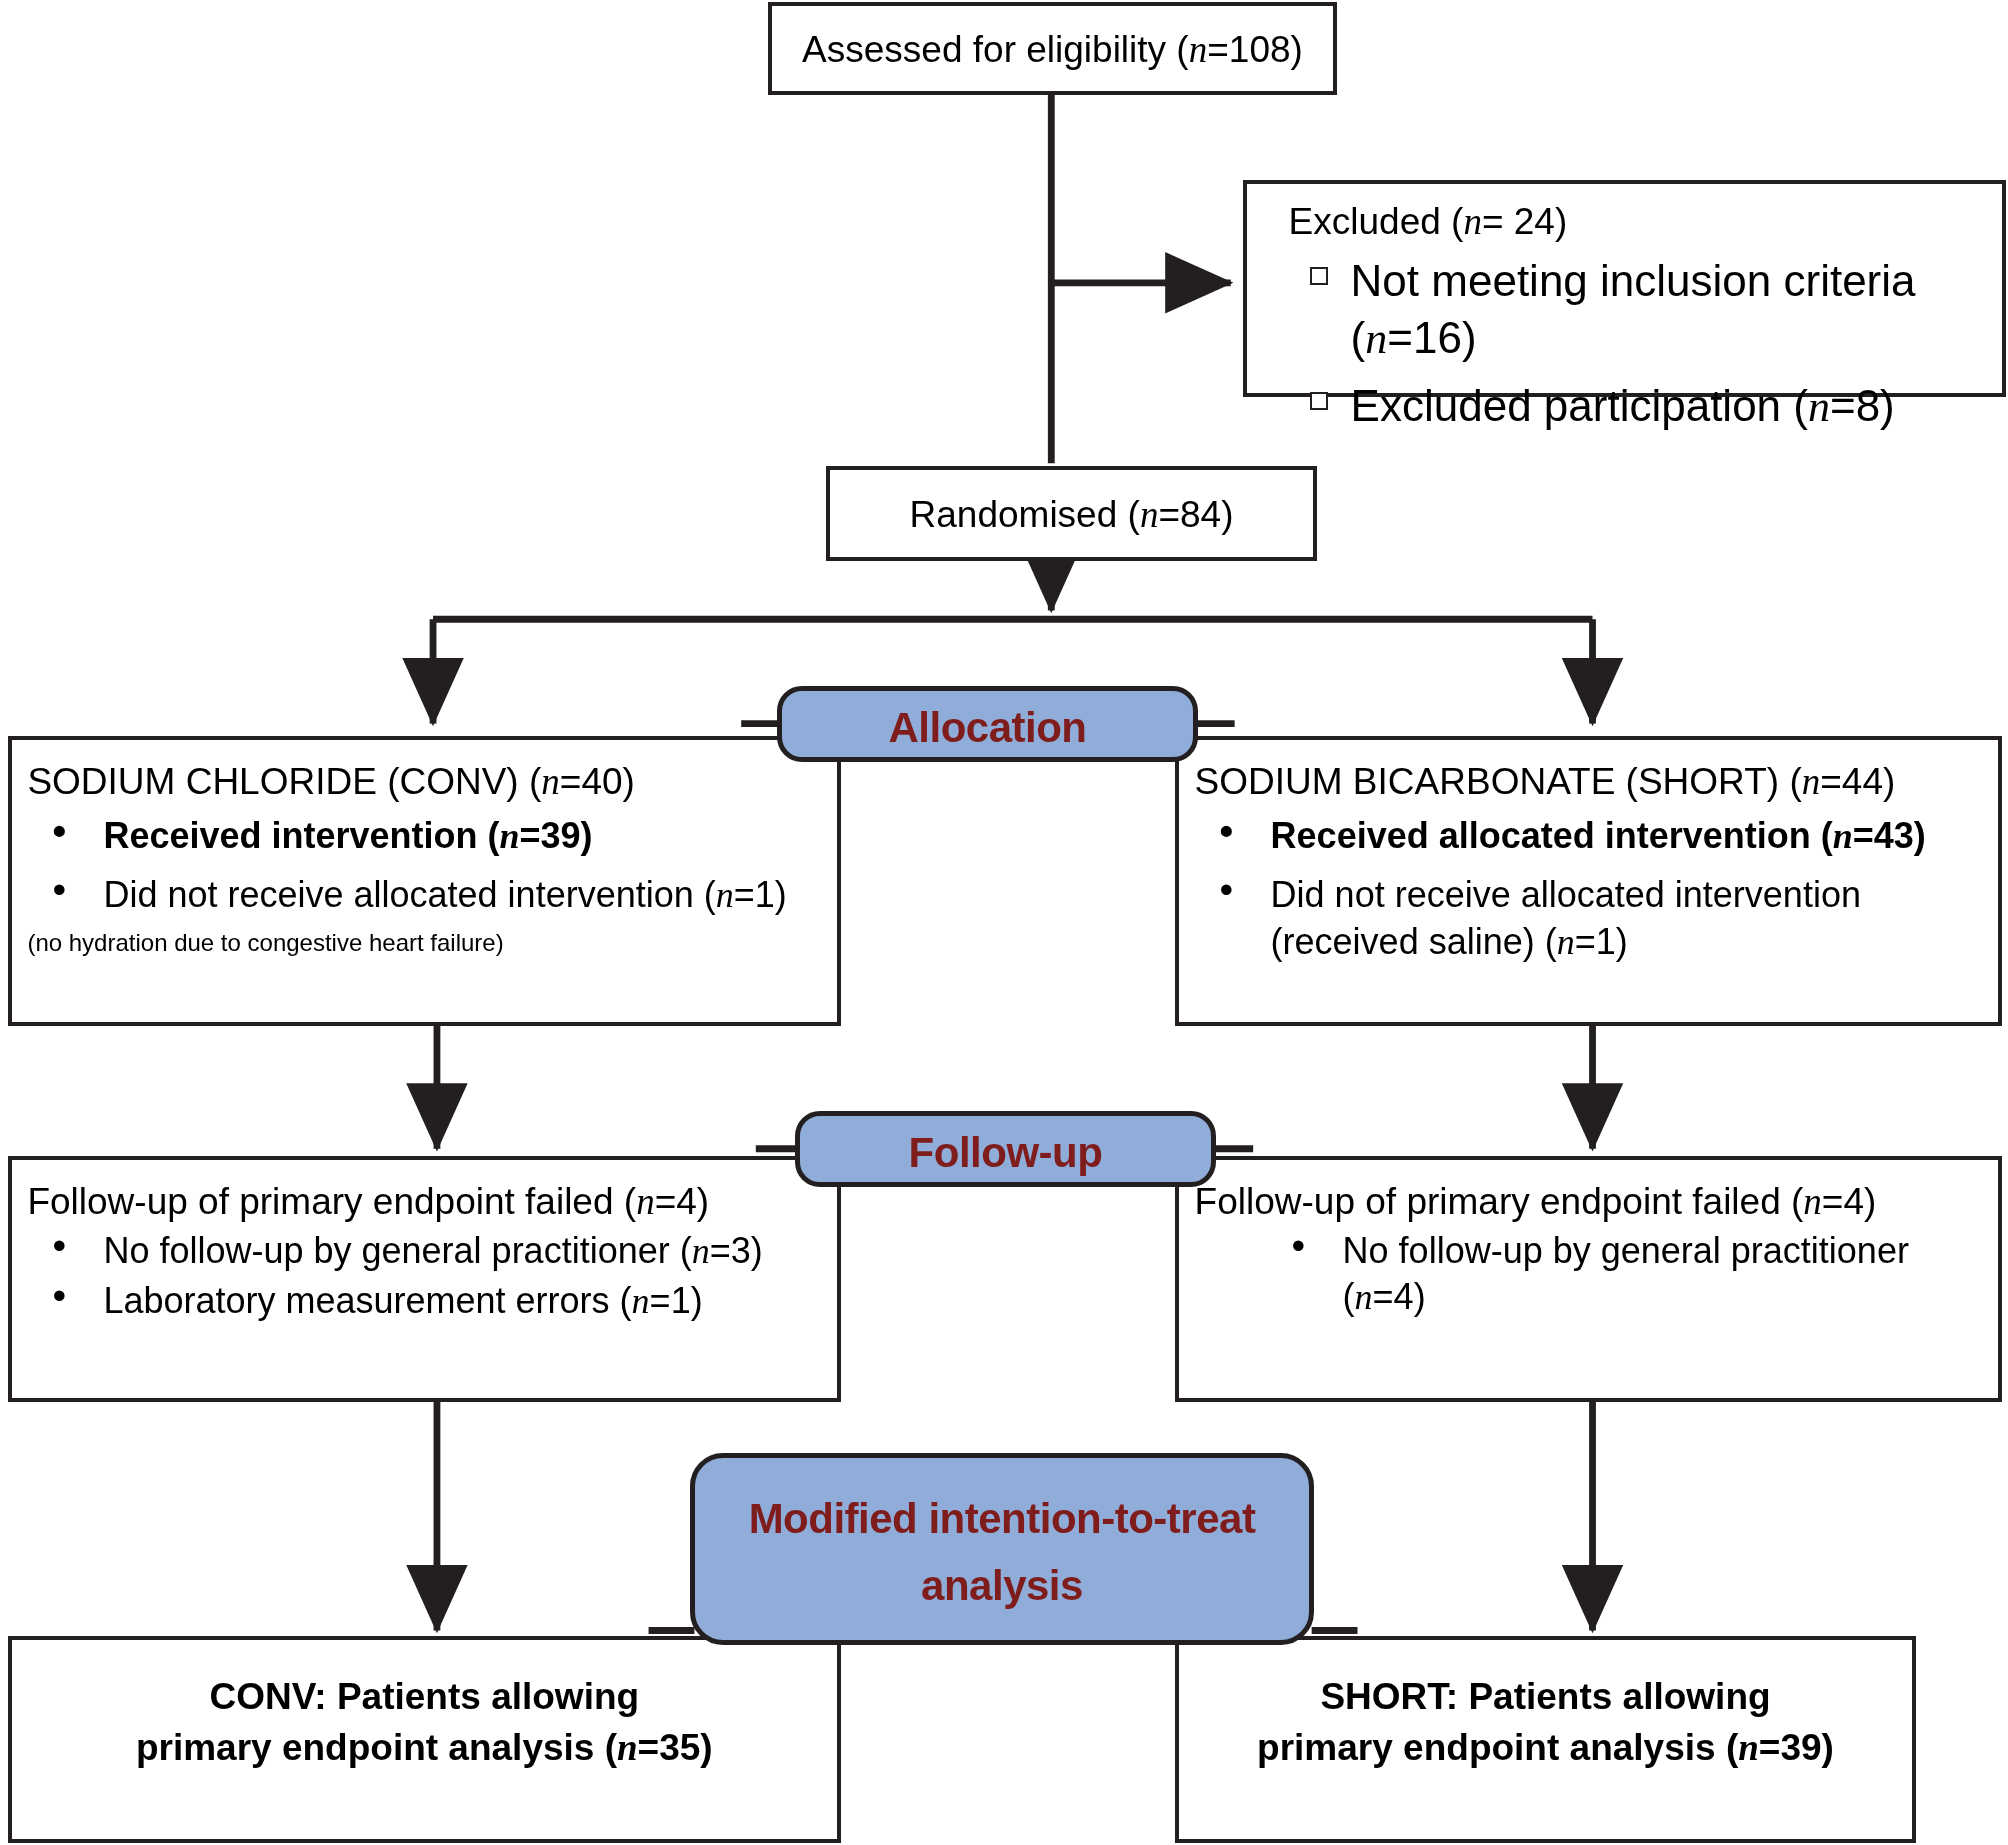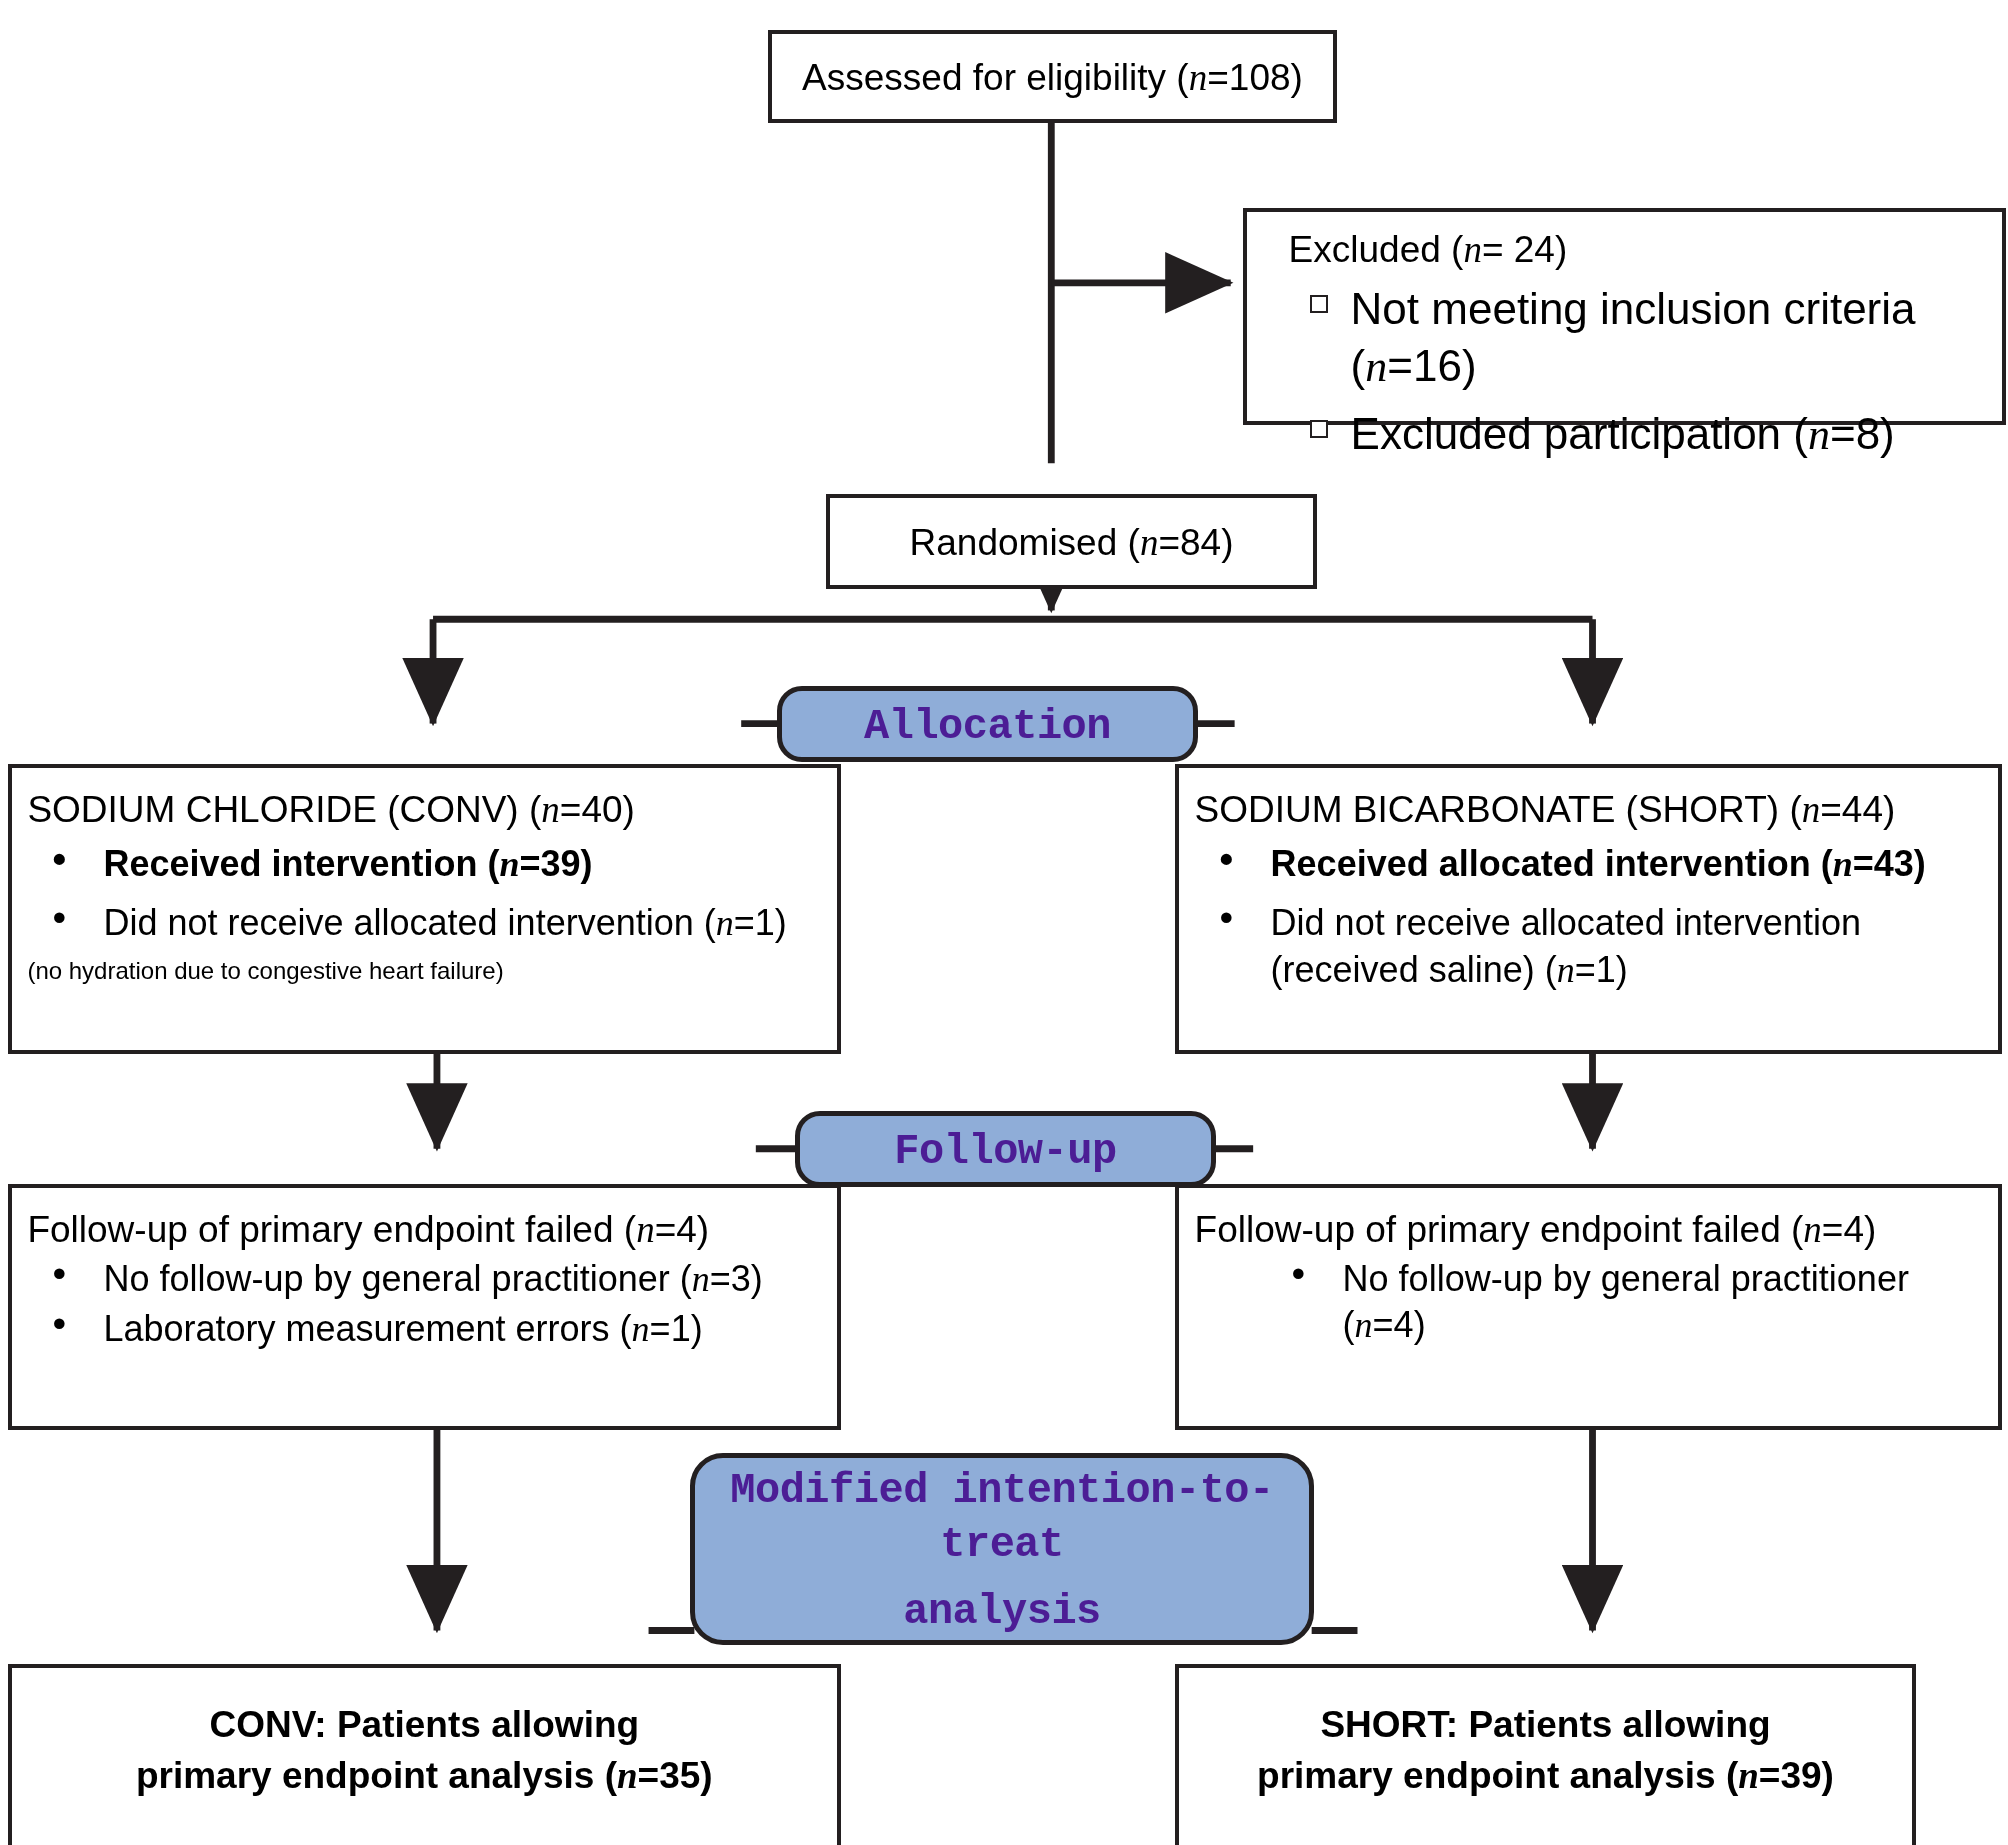--- a/index.html
+++ b/index.html
@@ -1,20 +1,20 @@
 <!DOCTYPE html>
 <html><head>
 <meta charset="utf-8">
 <style>
   html,body{margin:0;padding:0;background:#ffffff;}
   body{font-family:"Liberation Sans",sans-serif;}
   #stage{position:relative;width:2008px;height:1845px;background:#fff;overflow:hidden;}
   svg#wires{position:absolute;left:0;top:0;width:2008px;height:1845px;}
 
-  .node{position:absolute;box-sizing:border-box;background:#ffffff;border:4.9px solid #231f20;margin-top:28px;}
+  .node{position:absolute;box-sizing:border-box;background:#ffffff;border:4.9px solid #231f20;}
   .node .pad{padding:13.7px 17.6px;}
 
   .txt{color:#000;font-family:"Liberation Sans",sans-serif;line-height:1.30;}
   .f38{font-size:37px;}
   .f37{font-size:24px;}
   .ctr{text-align:center;}
   .bold{font-weight:bold;}
   em.n{font-style:italic;font-family:"Liberation Serif",serif;}
 
   ul.bul{margin:7.8px 0 0 0;padding:0;list-style:none;}
@@ -23,22 +23,22 @@
   ul.bul li.bold{font-weight:bold;}
 
   ul.sq{margin:5.9px 0 0 0;padding:0;list-style:none;}
   ul.sq li{position:relative;padding-left:62px;margin-bottom:9.8px;font-size:44px;}
   ul.sq li:before{content:"";position:absolute;left:21.5px;top:15.6px;width:13.7px;height:13.7px;
                   border:2.9px solid #231f20;background:#fff;}
 
   .banner{position:absolute;box-sizing:border-box;background:#8fadd8;
           border:5.9px solid #231f20;border-radius:25px;display:flex;
           align-items:center;justify-content:center;text-align:center;z-index:5;}
-  .banner .btxt{font-family:Liberation Mono, monospace;font-weight:bold;font-size:42px;
-                color:#4c1d95;line-height:1.28;padding:0 15.6px;letter-spacing:-0.5px;margin-top:7px;}
+  .banner .btxt{font-family:Liberation Sans, sans-serif;font-weight:bold;font-size:42px;
+                color:#7f1d1d;line-height:1.28;padding:0 15.6px;letter-spacing:-0.5px;margin-top:7px;}
 
   .sub{display:block;}
   .indentline{margin-top:3.9px;font-size:36px;}
 </style>
 </head>
 <body>
 
 <div id="stage">
 
   <svg id="wires" viewBox="0 0 2059 1892">

